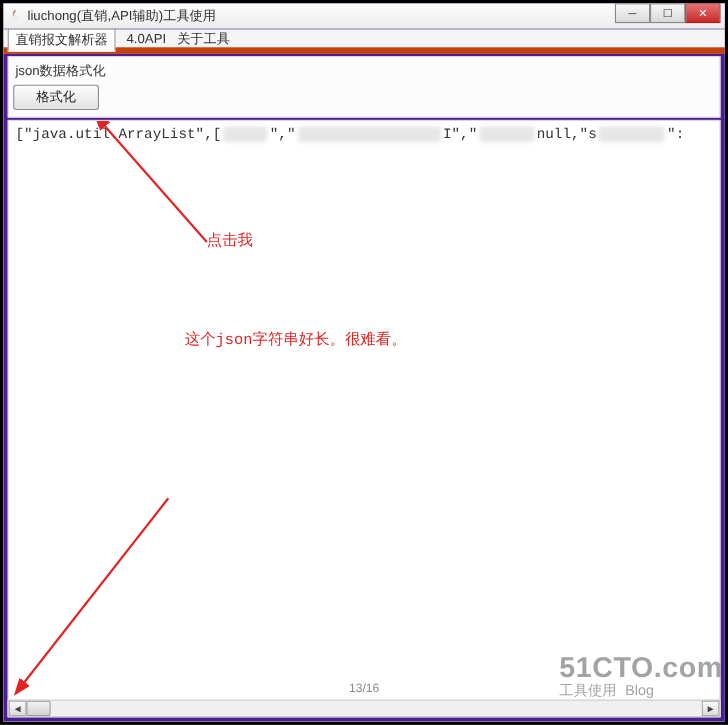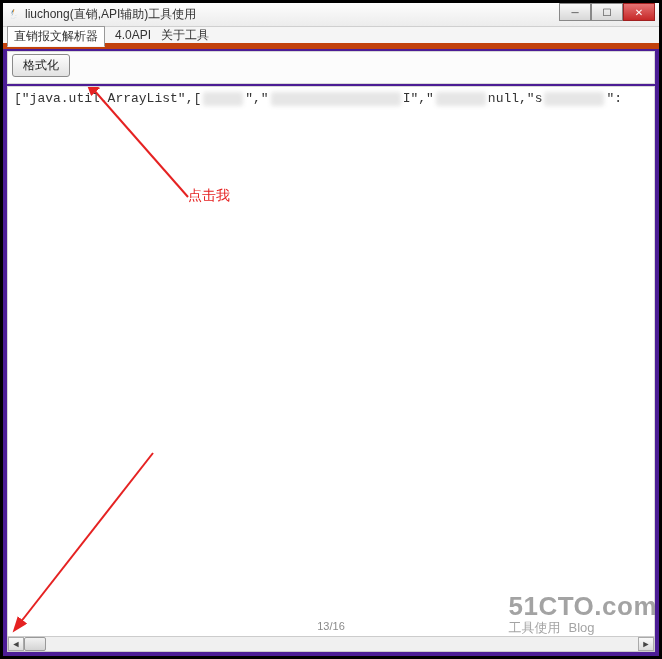--- a/index.html
+++ b/index.html
@@ -64,21 +64,21 @@
     position:relative; top:1px;
   }
   .section {
     background:#fcfcfc;
     border:1px solid #d8d8d8;
     margin:2px 4px 0 4px;
     padding:2px 4px 6px 4px;
   }
   .section-title { color:#333; font-size:12px; margin:2px 0 4px 2px; }
   .fmt-btn {
-    padding:2px 10px;
+    padding:2px 20px;
     font-size:12px;
     color:#222;
     background: linear-gradient(#fdfdfd,#e2e2e2);
     border:1px solid #8b8b8b;
     border-radius:3px;
     cursor:pointer;
   }
   .content-area {
     flex:1;
     background:#fff;
@@ -178,20 +178,21 @@
     </div>
   </div>
 
   <div class="menubar">
     <span class="tab-active">直销报文解析器</span>
     <span>4.0API</span>
     <span>关于工具</span>
   </div>
 
   <div class="section">
+    <div class="section-title">json数据格式化</div>
     <button class="fmt-btn">格式化</button>
   </div>
 
   <div class="content-area">
     <div class="code-line">
       <span>["java.util.ArrayList",[</span>
       <span class="blur-box" style="width:40px"></span>
       <span>","</span>
       <span class="blur-box" style="width:130px"></span>
       <span>I","</span>
@@ -204,20 +205,21 @@
     <svg class="arrow-svg" style="left:60px; top:-10px;" width="140" height="130">
       <defs>
           <marker id="ah1" markerWidth="10" markerHeight="10" refX="2" refY="3" orient="auto">
         <path d="M0,0 L0,6 L8,3 z" fill="#e52222"></path>
           </marker>
         </defs>
       <line x1="120" y1="120" x2="25" y2="12" stroke="#e52222" stroke-width="2" marker-end="url(#ah1)"></line>
     </svg>
     <div class="annot" style="left:180px; top:100px;">点击我</div>
 
+    <div class="annot" style="left:160px; top:190px;">这个json字符串好长。很难看。</div>
 
     <svg class="arrow-svg" style="left:0px; bottom:16px;" width="160" height="190">
       <defs>
           <marker id="ah2" markerWidth="10" markerHeight="10" refX="2" refY="3" orient="auto">
         <path d="M0,0 L0,6 L8,3 z" fill="#e52222"></path>
           </marker>
         </defs>
       <line x1="145" y1="8" x2="12" y2="178" stroke="#e52222" stroke-width="2" marker-end="url(#ah2)"></line>
     </svg>
   </div>

